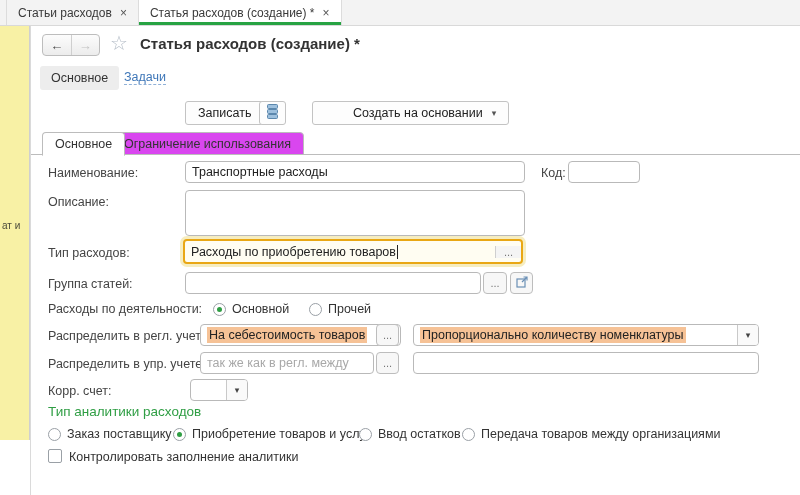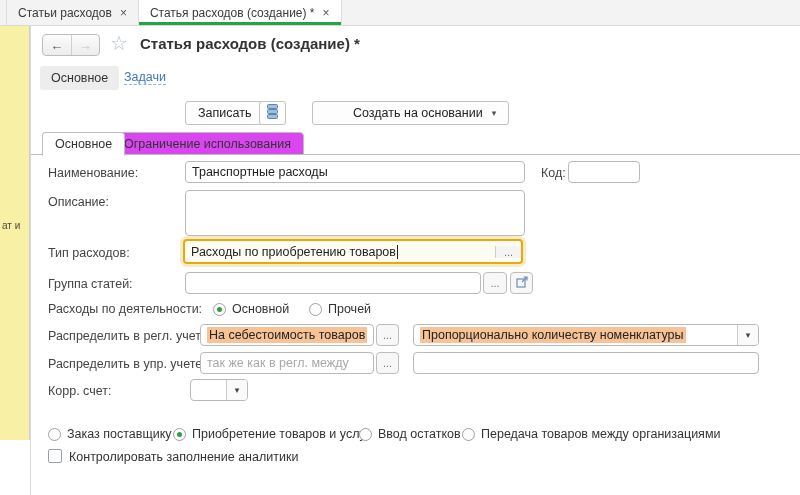--- a/index.html
+++ b/index.html
@@ -154,21 +154,21 @@
     </span>
   </div>
 
   <div class="flabel" style="left:48px; top:302px;">Расходы по деятельности:</div>
   <span class="radio checked" style="left:213px; top:303px;"></span>
   <span class="rlabel" style="left:232px; top:302px;">Основной</span>
   <span class="radio" style="left:309px; top:303px;"></span>
   <span class="rlabel" style="left:328px; top:302px;">Прочей</span>
 
   <div class="flabel" style="left:48px; top:329px;">Распределить в регл. учете:</div>
-  <div class="input" style="left:200px; top:324px; width:174px;">
+  <div class="input" style="left:200px; top:324px; width:201px;">
     <span class="hl">На себестоимость товаров</span>
   </div>
   <div class="sidebtn" style="left:376px; top:324px; width:23px;">...</div>
   <div class="combo" style="left:413px; top:324px; width:346px;">
     <div class="cval">
         <span class="hl">Пропорционально количеству номенклатуры</span>
       </div>
     <div class="cbtn">
         <span>▾</span>
       </div>
@@ -182,20 +182,21 @@
   <div class="input" style="left:413px; top:352px; width:346px;"></div>
 
   <div class="flabel" style="left:48px; top:384px;">Корр. счет:</div>
   <div class="combo" style="left:190px; top:379px; width:58px;">
     <div class="cval"></div>
     <div class="cbtn">
         <span>▾</span>
       </div>
   </div>
 
+  <div class="greenhead">Тип аналитики расходов</div>
 
   <span class="radio" style="left:48px; top:428px;"></span>
   <span class="rlabel" style="left:67px; top:427px;text-align:center;">Заказ поставщику</span>
 
   <span class="radio checked" style="left:173px; top:428px;"></span>
   <span class="rlabel" style="left:192px; top:427px;">Приобретение товаров и услуг</span>
 
   <span class="radio" style="left:359px; top:428px;"></span>
   <span class="rlabel" style="left:378px; top:427px;">Ввод остатков</span>
 

